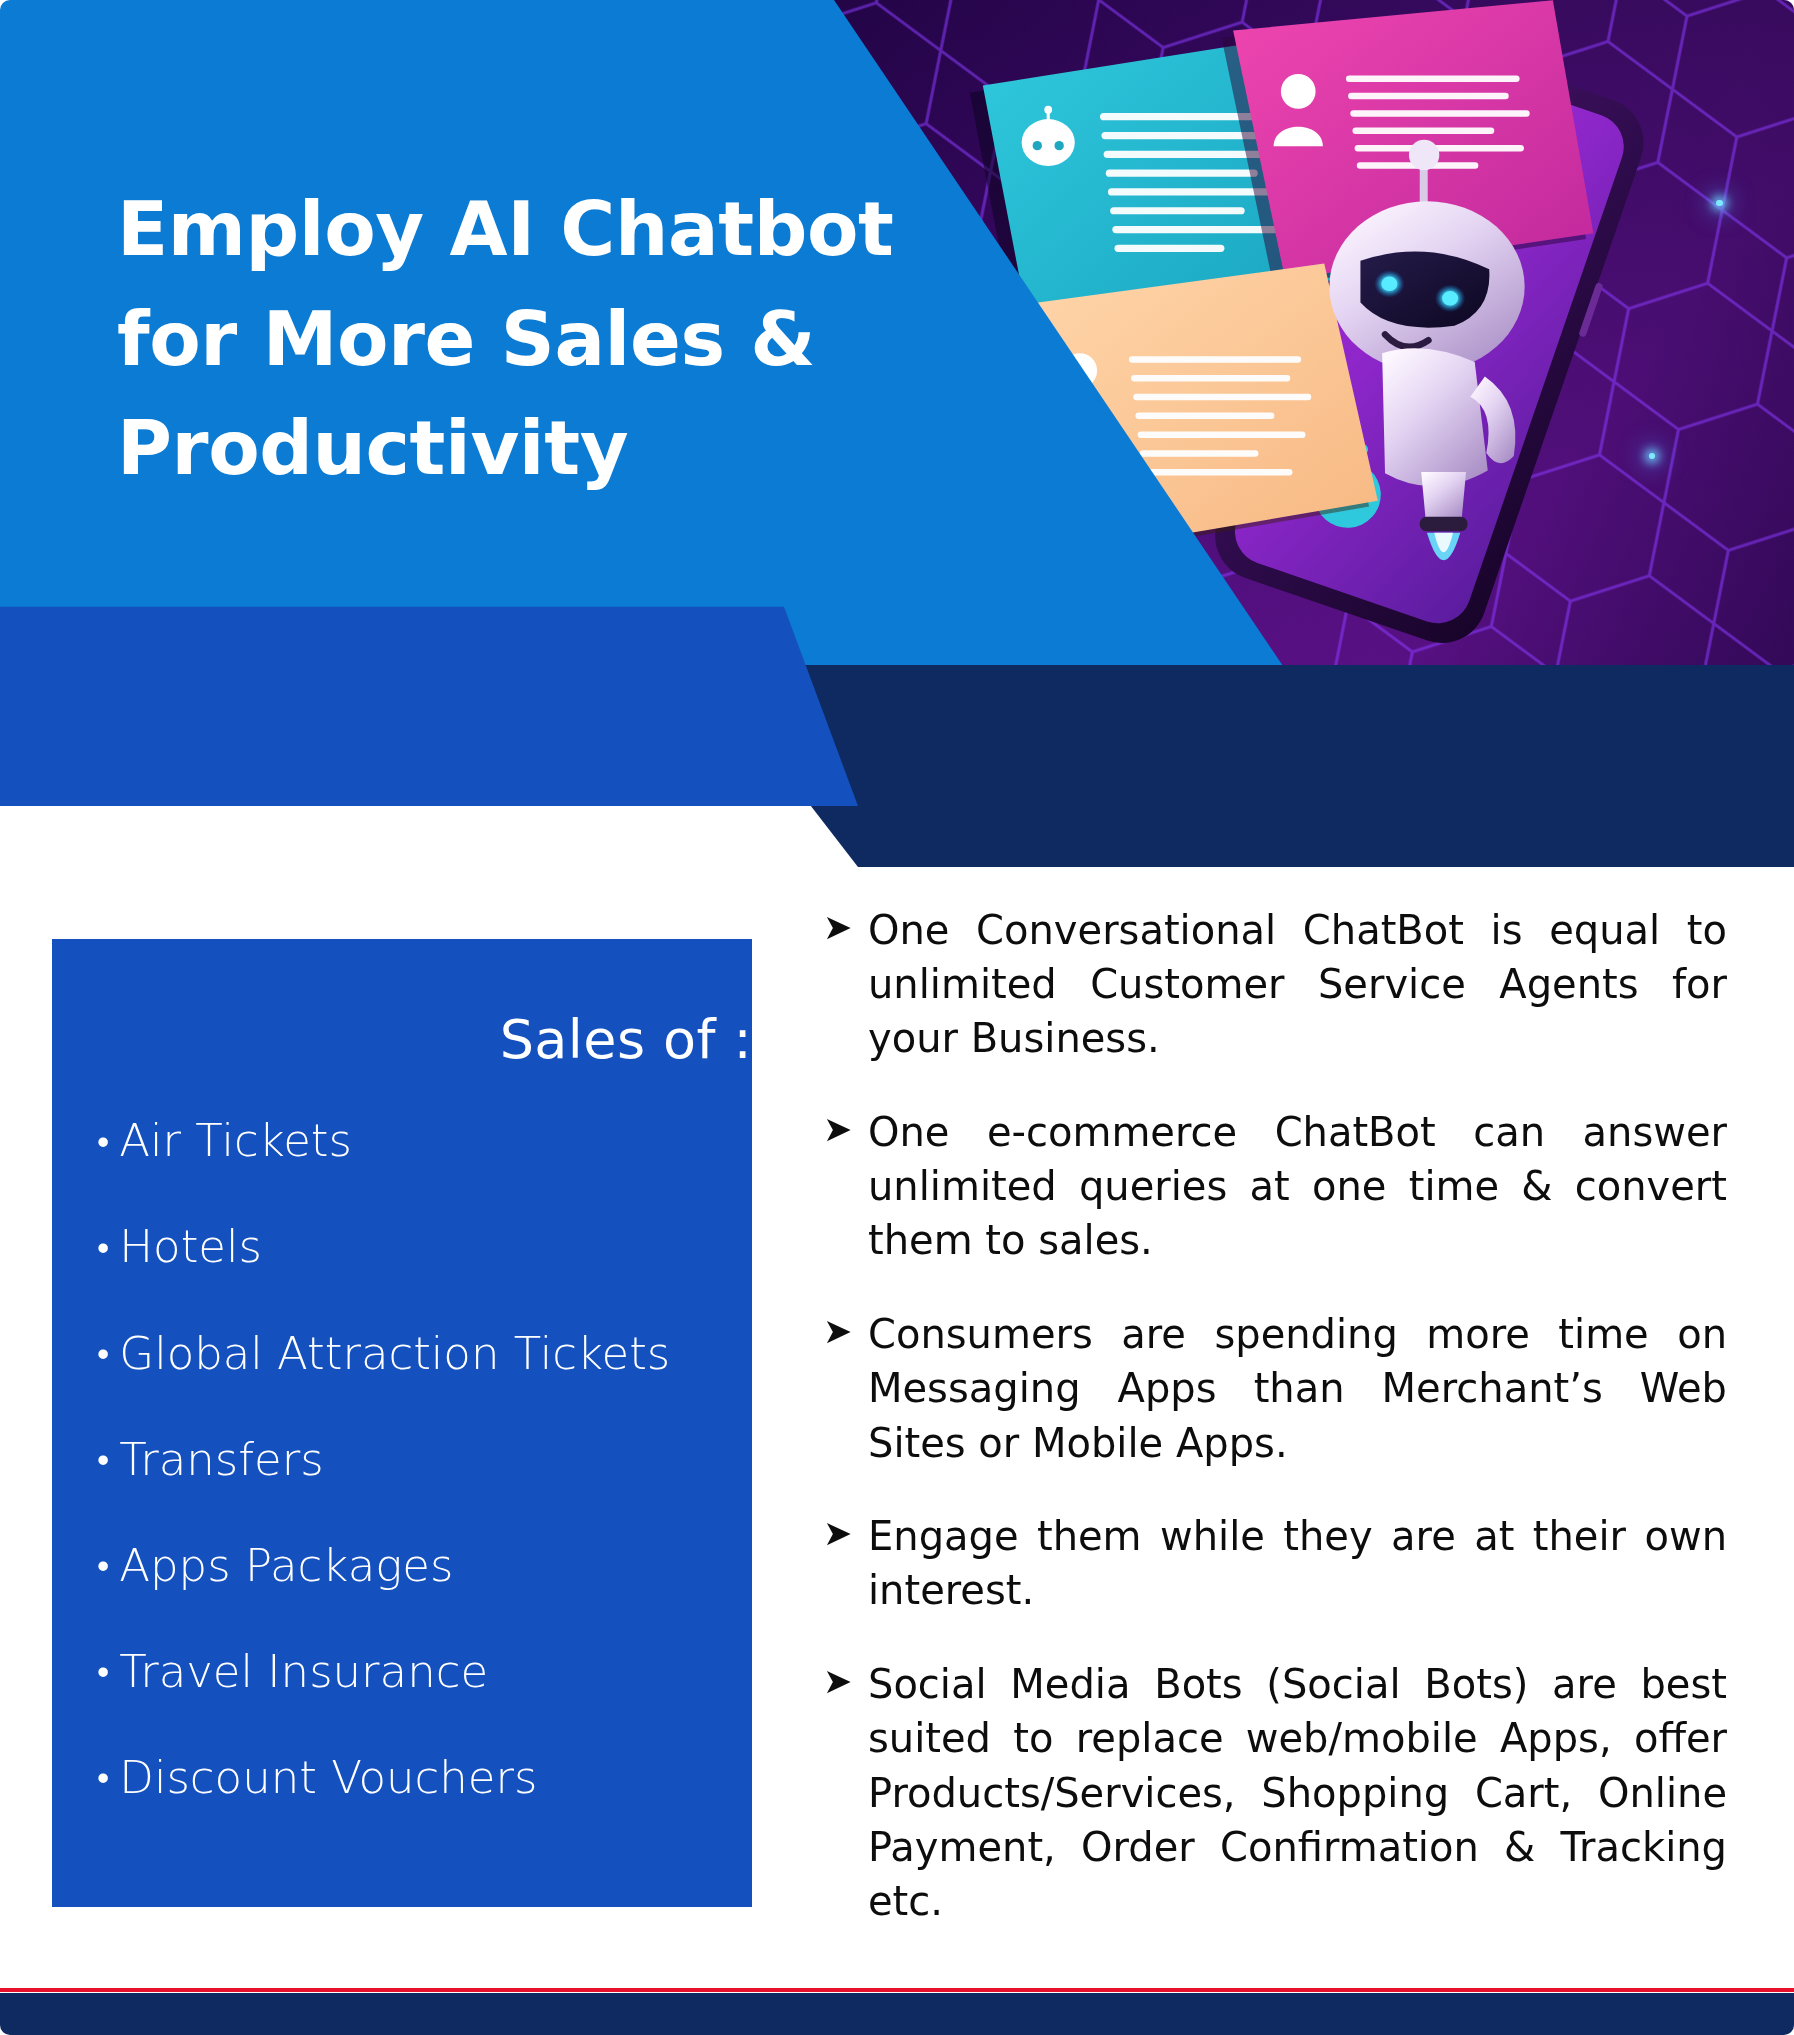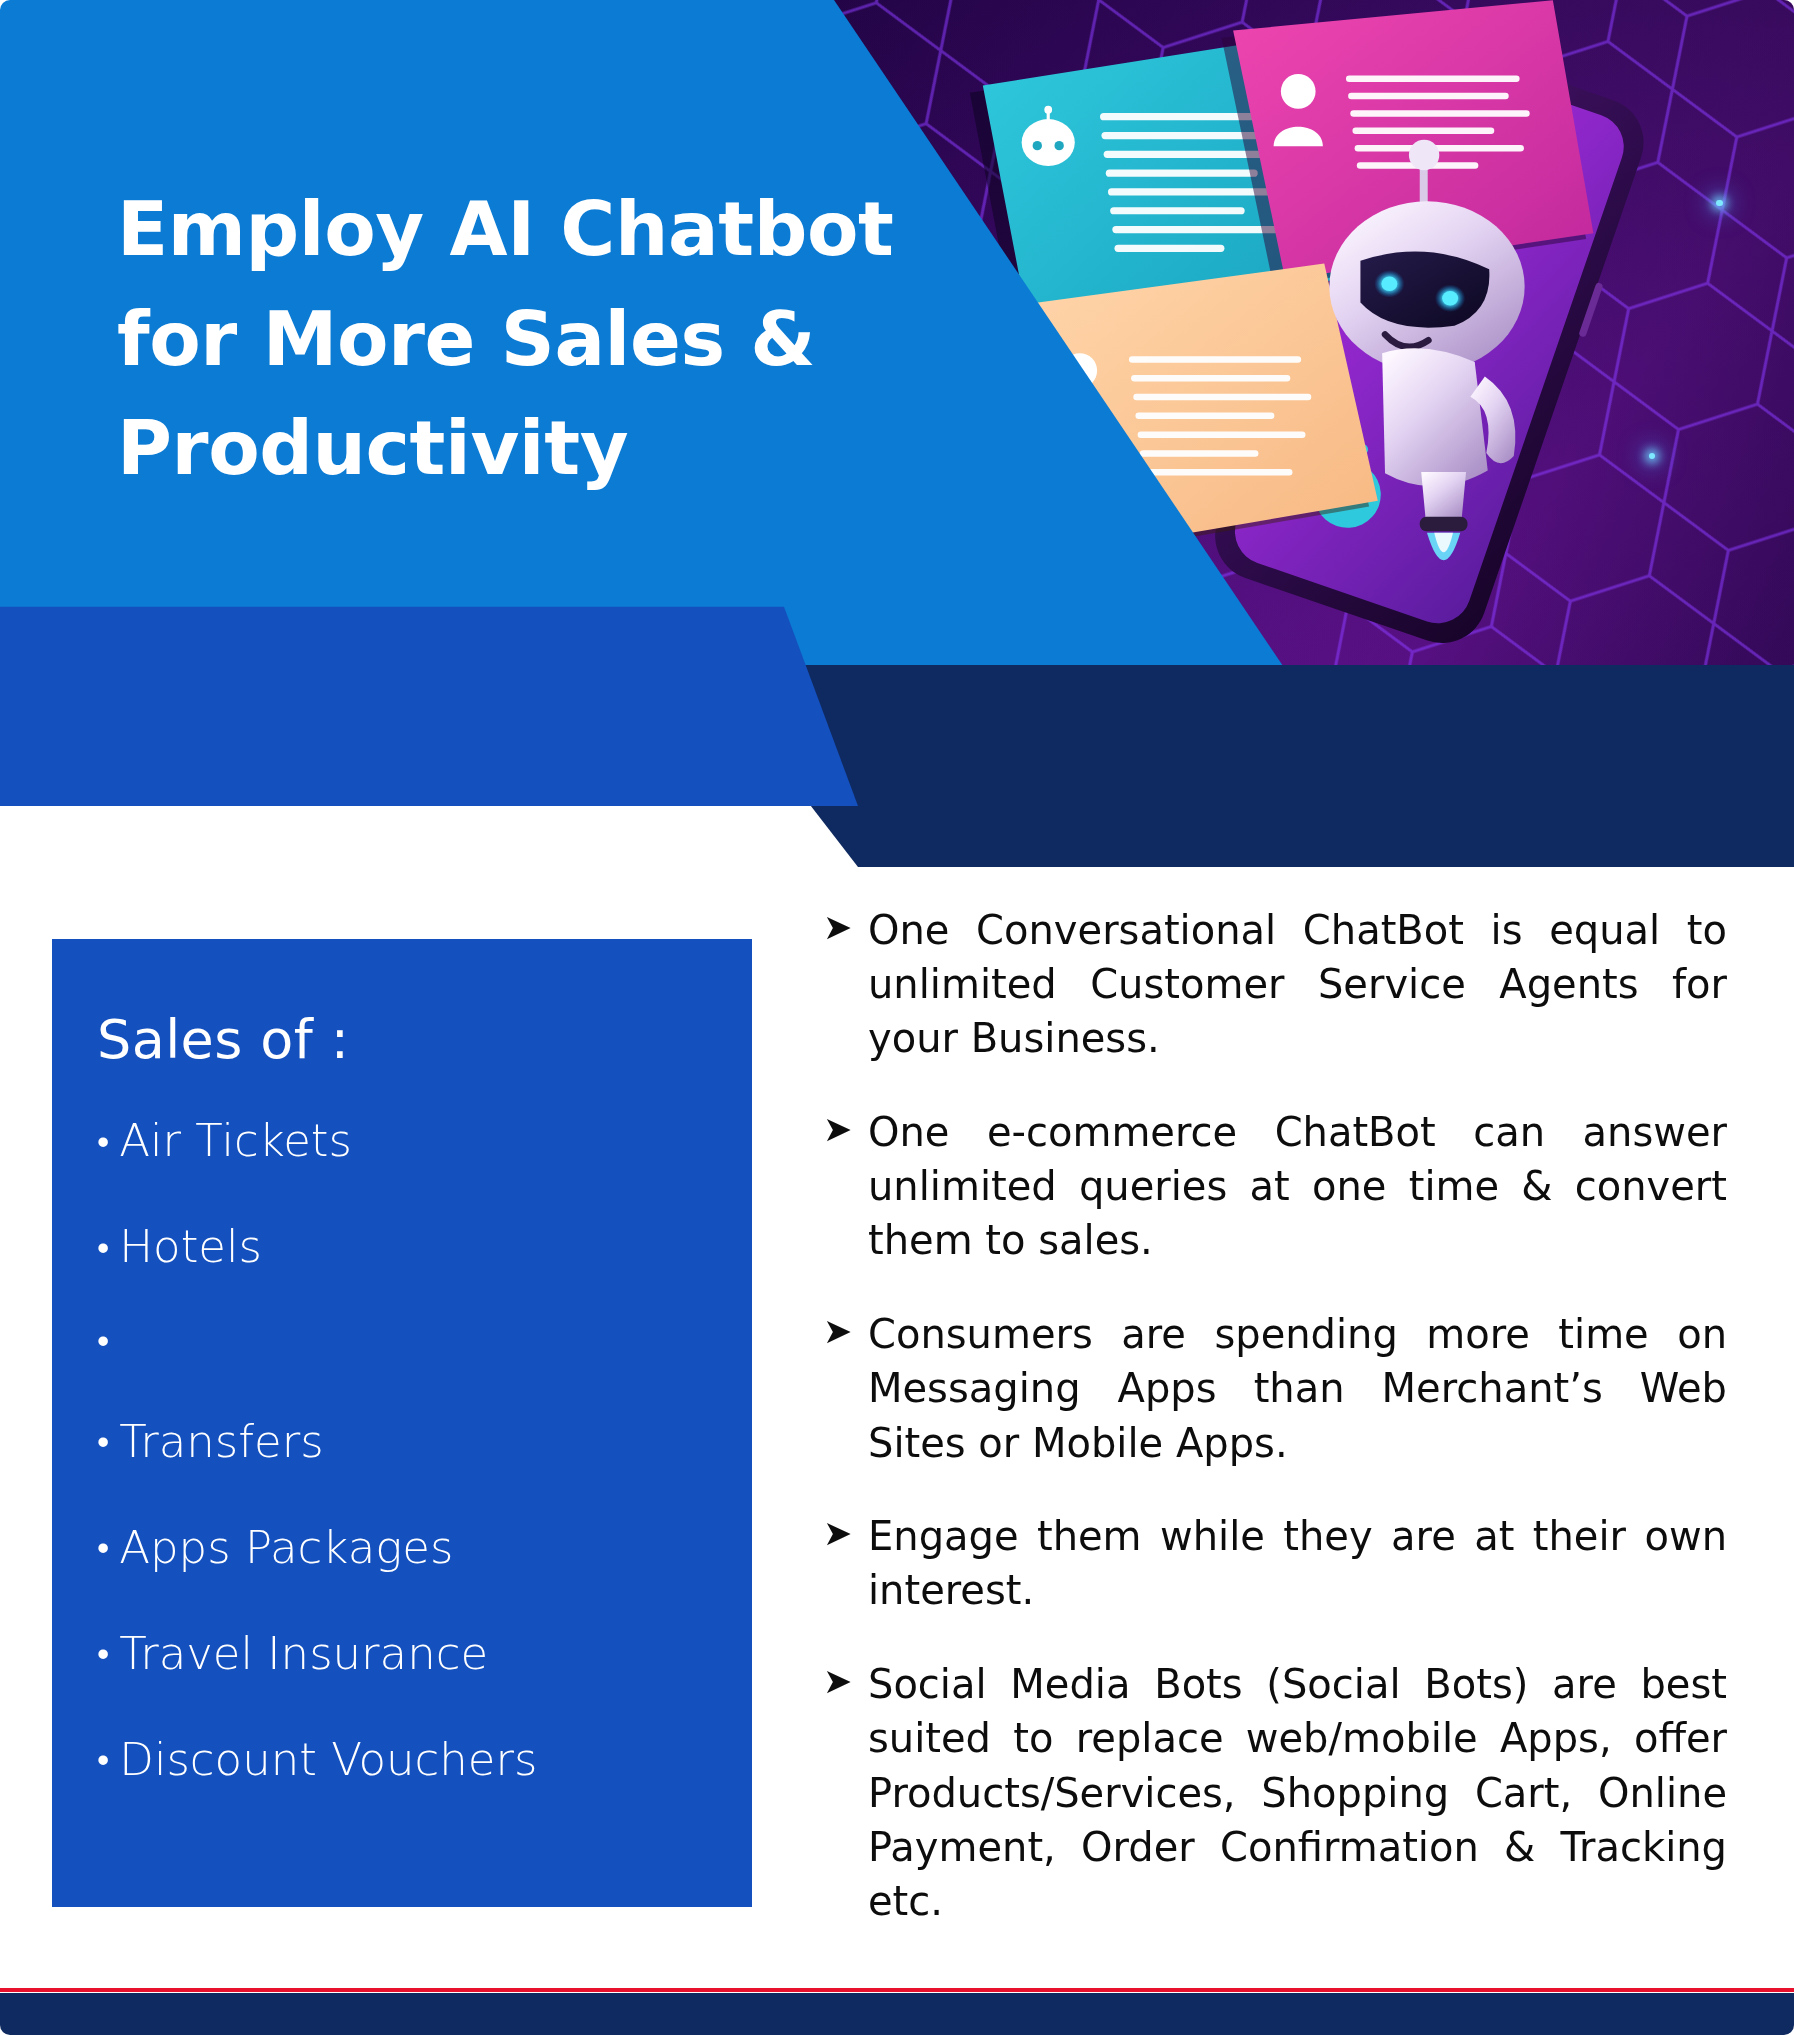--- a/index.html
+++ b/index.html
@@ -115,20 +115,21 @@
   }
 
   .sales-heading {
     color: #ffffff;
     font-size: 54px;
     font-weight: 400;
     line-height: 1.1;
     letter-spacing: 0.4px;
     margin-bottom: 45px;
     font-family: "DejaVu Sans", sans-serif;
+    text-align: right;
   }
 
   .sales-list { list-style: none; }
 
   .sales-item {
     display: flex;
     align-items: baseline;
     color: #ffffff;
     font-size: 45px;
     font-weight: 300;
@@ -388,20 +389,21 @@
         <li class="sales-item">
           <span class="sales-bullet">•</span>
           <span>Air Tickets</span>
         </li>
         <li class="sales-item">
           <span class="sales-bullet">•</span>
           <span>Hotels</span>
         </li>
         <li class="sales-item">
           <span class="sales-bullet">•</span>
+          <span>Global Attraction Tickets</span>
         </li>
         <li class="sales-item">
           <span class="sales-bullet">•</span>
           <span>Transfers</span>
         </li>
         <li class="sales-item">
           <span class="sales-bullet">•</span>
           <span>Apps Packages</span>
         </li>
         <li class="sales-item">

